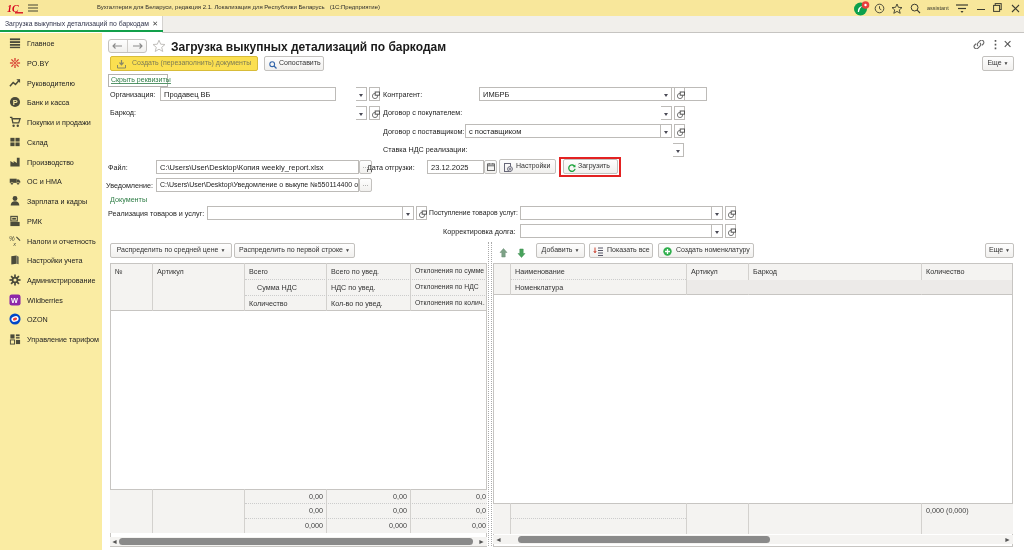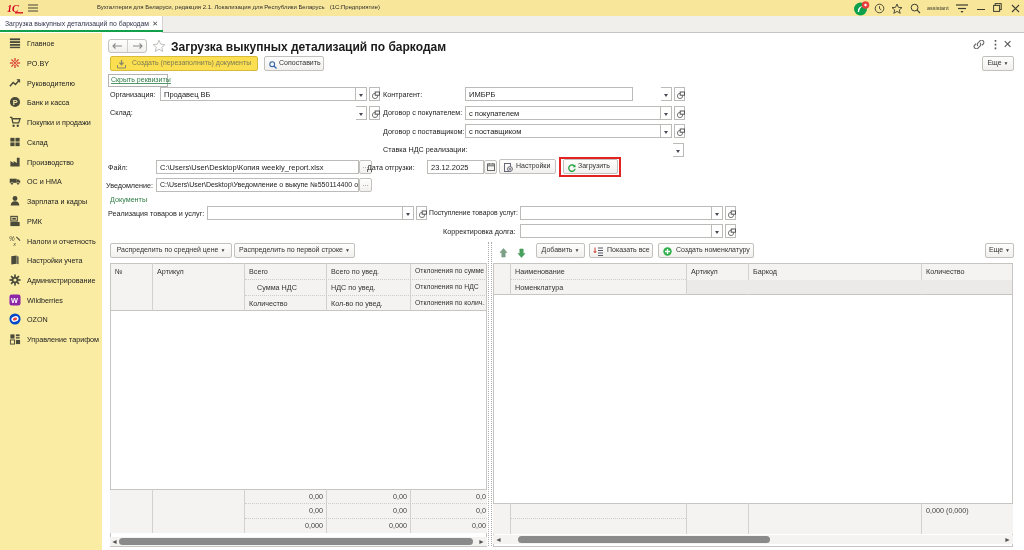--- a/index.html
+++ b/index.html
@@ -285,50 +285,49 @@
         <circle cx="3.2" cy="3.2" r="2.4" fill="none" stroke="#3366aa" stroke-width="1.1"></circle>
         <line x1="5" y1="5" x2="7.5" y2="7.5" stroke="#3366aa" stroke-width="1.2"></line>
       </svg>
   </div>
   <div class="btn" style="left:982px;top:56px;width:32px;height:15px;line-height:12.5px">Еще <span style="font-size:5px;color:#444">▼</span></div>
 
   <div class="abs" style="left:108px;top:74px;width:60px;height:13px;border:1px solid #b4b2af"></div>
   <div class="lbl glink" style="left:111px;top:76px;font-size:7px;border-bottom:1px solid #55956a">Скрыть реквизиты</div>
 
   <div class="lbl" style="left:110px;top:90px">Организация:</div>
-  <div class="inp" style="left:160px;top:87px;width:196px">Продавец ВБ</div>
+  <div class="inp" style="left:160px;top:87px;width:176px">Продавец ВБ</div>
   <div class="dd" style="left:356px;top:87px"></div>
   <div class="dd ddsep op" style="left:368px;top:87px">
       <svg width="8" height="8" viewBox="0 0 8 8">
         <circle cx="3" cy="5" r="2.6" fill="none" stroke="#777" stroke-width="1"></circle>
         <rect x="3.2" y="1" width="4.3" height="3.2" fill="#fff" stroke="#555" stroke-width="1"></rect>
       </svg>
     </div>
 
-  <div class="lbl" style="left:110px;top:108px">Склад:</div>
+  <div class="lbl" style="left:110px;top:108px">Баркод:</div>
   <div class="dd" style="left:356px;top:106px"></div>
   <div class="dd ddsep op" style="left:368px;top:106px">
       <svg width="8" height="8" viewBox="0 0 8 8">
         <circle cx="3" cy="5" r="2.6" fill="none" stroke="#777" stroke-width="1"></circle>
         <rect x="3.2" y="1" width="4.3" height="3.2" fill="#fff" stroke="#555" stroke-width="1"></rect>
       </svg>
     </div>
 
   <div class="lbl" style="left:383px;top:90px">Контрагент:</div>
-  <div class="inp" style="left:465px;top:87px;width:168px">ИМБРБ</div>
+  <div class="inp" style="left:479px;top:87px;width:228px">ИМБРБ</div>
   <div class="dd" style="left:661px;top:87px"></div>
   <div class="dd ddsep op" style="left:673px;top:87px">
       <svg width="8" height="8" viewBox="0 0 8 8">
         <circle cx="3" cy="5" r="2.6" fill="none" stroke="#777" stroke-width="1"></circle>
         <rect x="3.2" y="1" width="4.3" height="3.2" fill="#fff" stroke="#555" stroke-width="1"></rect>
       </svg>
     </div>
 
   <div class="lbl" style="left:383px;top:108px">Договор с покупателем:</div>
-  <div class="inp" style="left:465px;top:106px;width:196px">с покупателем</div>
   <div class="dd" style="left:661px;top:106px"></div>
   <div class="dd ddsep op" style="left:673px;top:106px">
       <svg width="8" height="8" viewBox="0 0 8 8">
         <circle cx="3" cy="5" r="2.6" fill="none" stroke="#777" stroke-width="1"></circle>
         <rect x="3.2" y="1" width="4.3" height="3.2" fill="#fff" stroke="#555" stroke-width="1"></rect>
       </svg>
     </div>
 
   <div class="lbl" style="left:383px;top:127px">Договор с поставщиком:</div>
   <div class="inp" style="left:465px;top:124px;width:196px">с поставщиком</div>

